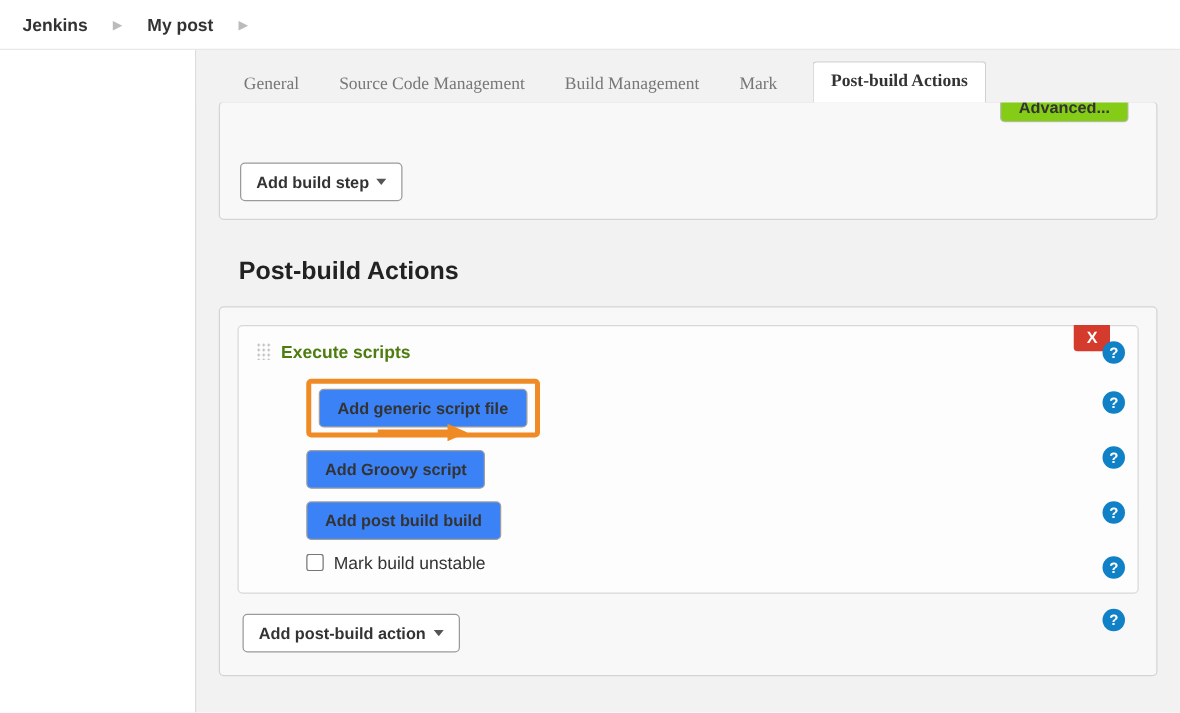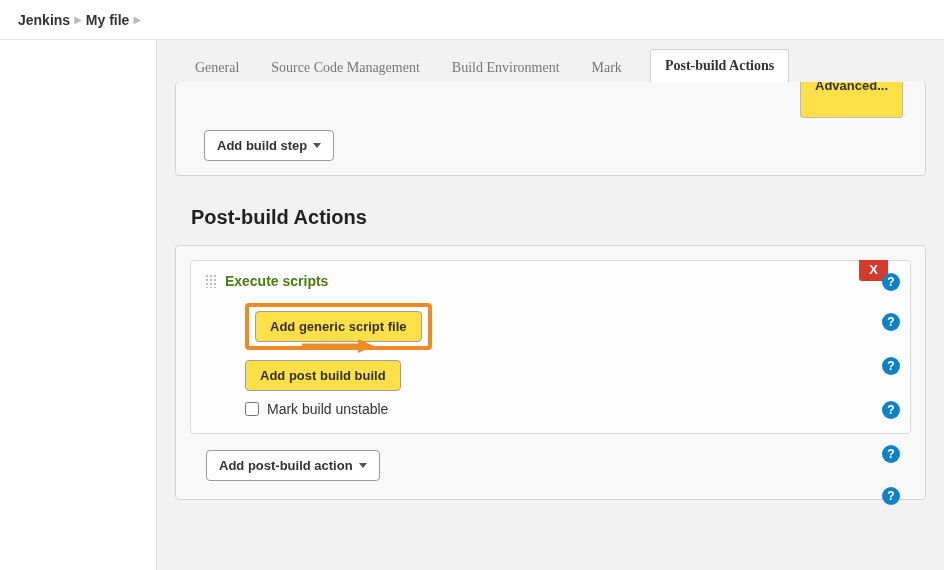--- a/index.html
+++ b/index.html
@@ -9,21 +9,21 @@
     color: #333;
     background: #fff;
     width: 944px;
     height: 570px;
     overflow: hidden;
     position: relative;
   }
   .breadcrumb {
     display: flex;
     align-items: center;
-    gap: 2px;
+    gap: 18px;
     padding: 10px 18px;
     border-bottom: 1px solid #e8e8e8;
     height: 40px;
   }
   .breadcrumb .crumb {
     font-weight: bold;
     color: #333;
     cursor: pointer;
   }
   .breadcrumb .sep {
@@ -78,42 +78,42 @@
     border: 1px solid #d4d4d4;
     border-radius: 4px;
     padding: 12px 0 14px 0;
     position: relative;
     margin-top: -1px;
   }
   .advanced-btn {
     position: absolute;
     right: 22px;
     top: -8px;
-    background: #fde047;
+    background: #84cc16;
     border: 1px solid #bcbcbc;
     border-top: none;
     border-radius: 0 0 4px 4px;
-    padding: 4px 14px 24px 14px;
+    padding: 4px 14px 4px 14px;
     font-weight: bold;
     font-size: 13px;
     cursor: pointer;
     color: #333;
   }
   .dd-btn {
     display: inline-flex;
     align-items: center;
     gap: 6px;
     background: #fff;
     border: 1px solid #999a9a;
     border-radius: 4px;
     padding: 7px 12px;
     font-weight: bold;
     font-size: 13px;
     cursor: pointer;
-    margin-left: 28px;
+    margin-left: 16px;
     margin-top: 36px;
     color: #333;
   }
   .caret-down {
     width: 0; height: 0;
     border-left: 4px solid transparent;
     border-right: 4px solid transparent;
     border-top: 5px solid #555;
   }
   .section-title {
@@ -166,21 +166,21 @@
     cursor: pointer;
   }
   .row {
     display: flex;
     align-items: center;
     position: relative;
     margin-bottom: 10px;
     padding-left: 40px;
   }
   .script-btn {
-    background: #fde047;
+    background: #3b82f6;
     border: 1px solid #9e9e9e;
     border-radius: 4px;
     padding: 7px 14px;
     font-size: 13px;
     font-weight: bold;
     cursor: pointer;
     color: #333;
   }
   .highlight-box {
     border: 4px solid #f08a24;
@@ -229,33 +229,33 @@
     pointer-events: none;
     z-index: 20;
   }
 </style>
 </head>
 <body>
 
 <div class="breadcrumb">
   <span class="crumb">Jenkins</span>
   <span class="sep">▶</span>
-  <span class="crumb">My file</span>
+  <span class="crumb">My post</span>
   <span class="sep">▶</span>
 </div>
 
 <div class="layout">
   <div class="sidebar"></div>
 
   <div class="main">
 
     <div class="tabs">
       <div class="tab">General</div>
       <div class="tab">Source Code Management</div>
-      <div class="tab">Build Environment</div>
+      <div class="tab">Build Management</div>
       <div class="tab">Mark</div>
       <div class="tab active">Post-build Actions</div>
     </div>
 
     <div class="prev-section">
       <button class="advanced-btn">Advanced...</button>
       <button class="dd-btn">
         <span>Add build step</span>
         <span class="caret-down"></span>
       </button>
@@ -277,35 +277,38 @@
 
         <div class="row">
           <span class="highlight-box">
             <button class="script-btn">Add generic script file</button>
           </span>
         </div>
         <div class="help r1">?</div>
 
         <div class="help r2">?</div>
 
+        <div class="row">
+          <button class="script-btn">Add Groovy script</button>
+        </div>
         <div class="help r3">?</div>
 
         <div class="row">
           <button class="script-btn">Add post build build</button>
         </div>
         <div class="help r4">?</div>
 
         <div class="checkbox-row">
           <input type="checkbox" style="">
           <label>Mark build unstable</label>
         </div>
         <div class="help r5">?</div>
       </div>
 
-      <button class="dd-btn add-post-dd" style="margin-left:16px;margin-top:16px;text-align:center;">
+      <button class="dd-btn add-post-dd" style="margin-left:4px;margin-top:16px;text-align:center;">
         <span>Add post-build action</span>
         <span class="caret-down"></span>
       </button>
     </div>
 
     <svg class="arrow-annot" viewBox="0 0 72 14">
       <line x1="0" y1="7" x2="58" y2="7" stroke="#f08a24" stroke-width="5"></line>
       <polygon points="56,0 72,7 56,14" fill="#f08a24"></polygon>
     </svg>
 

